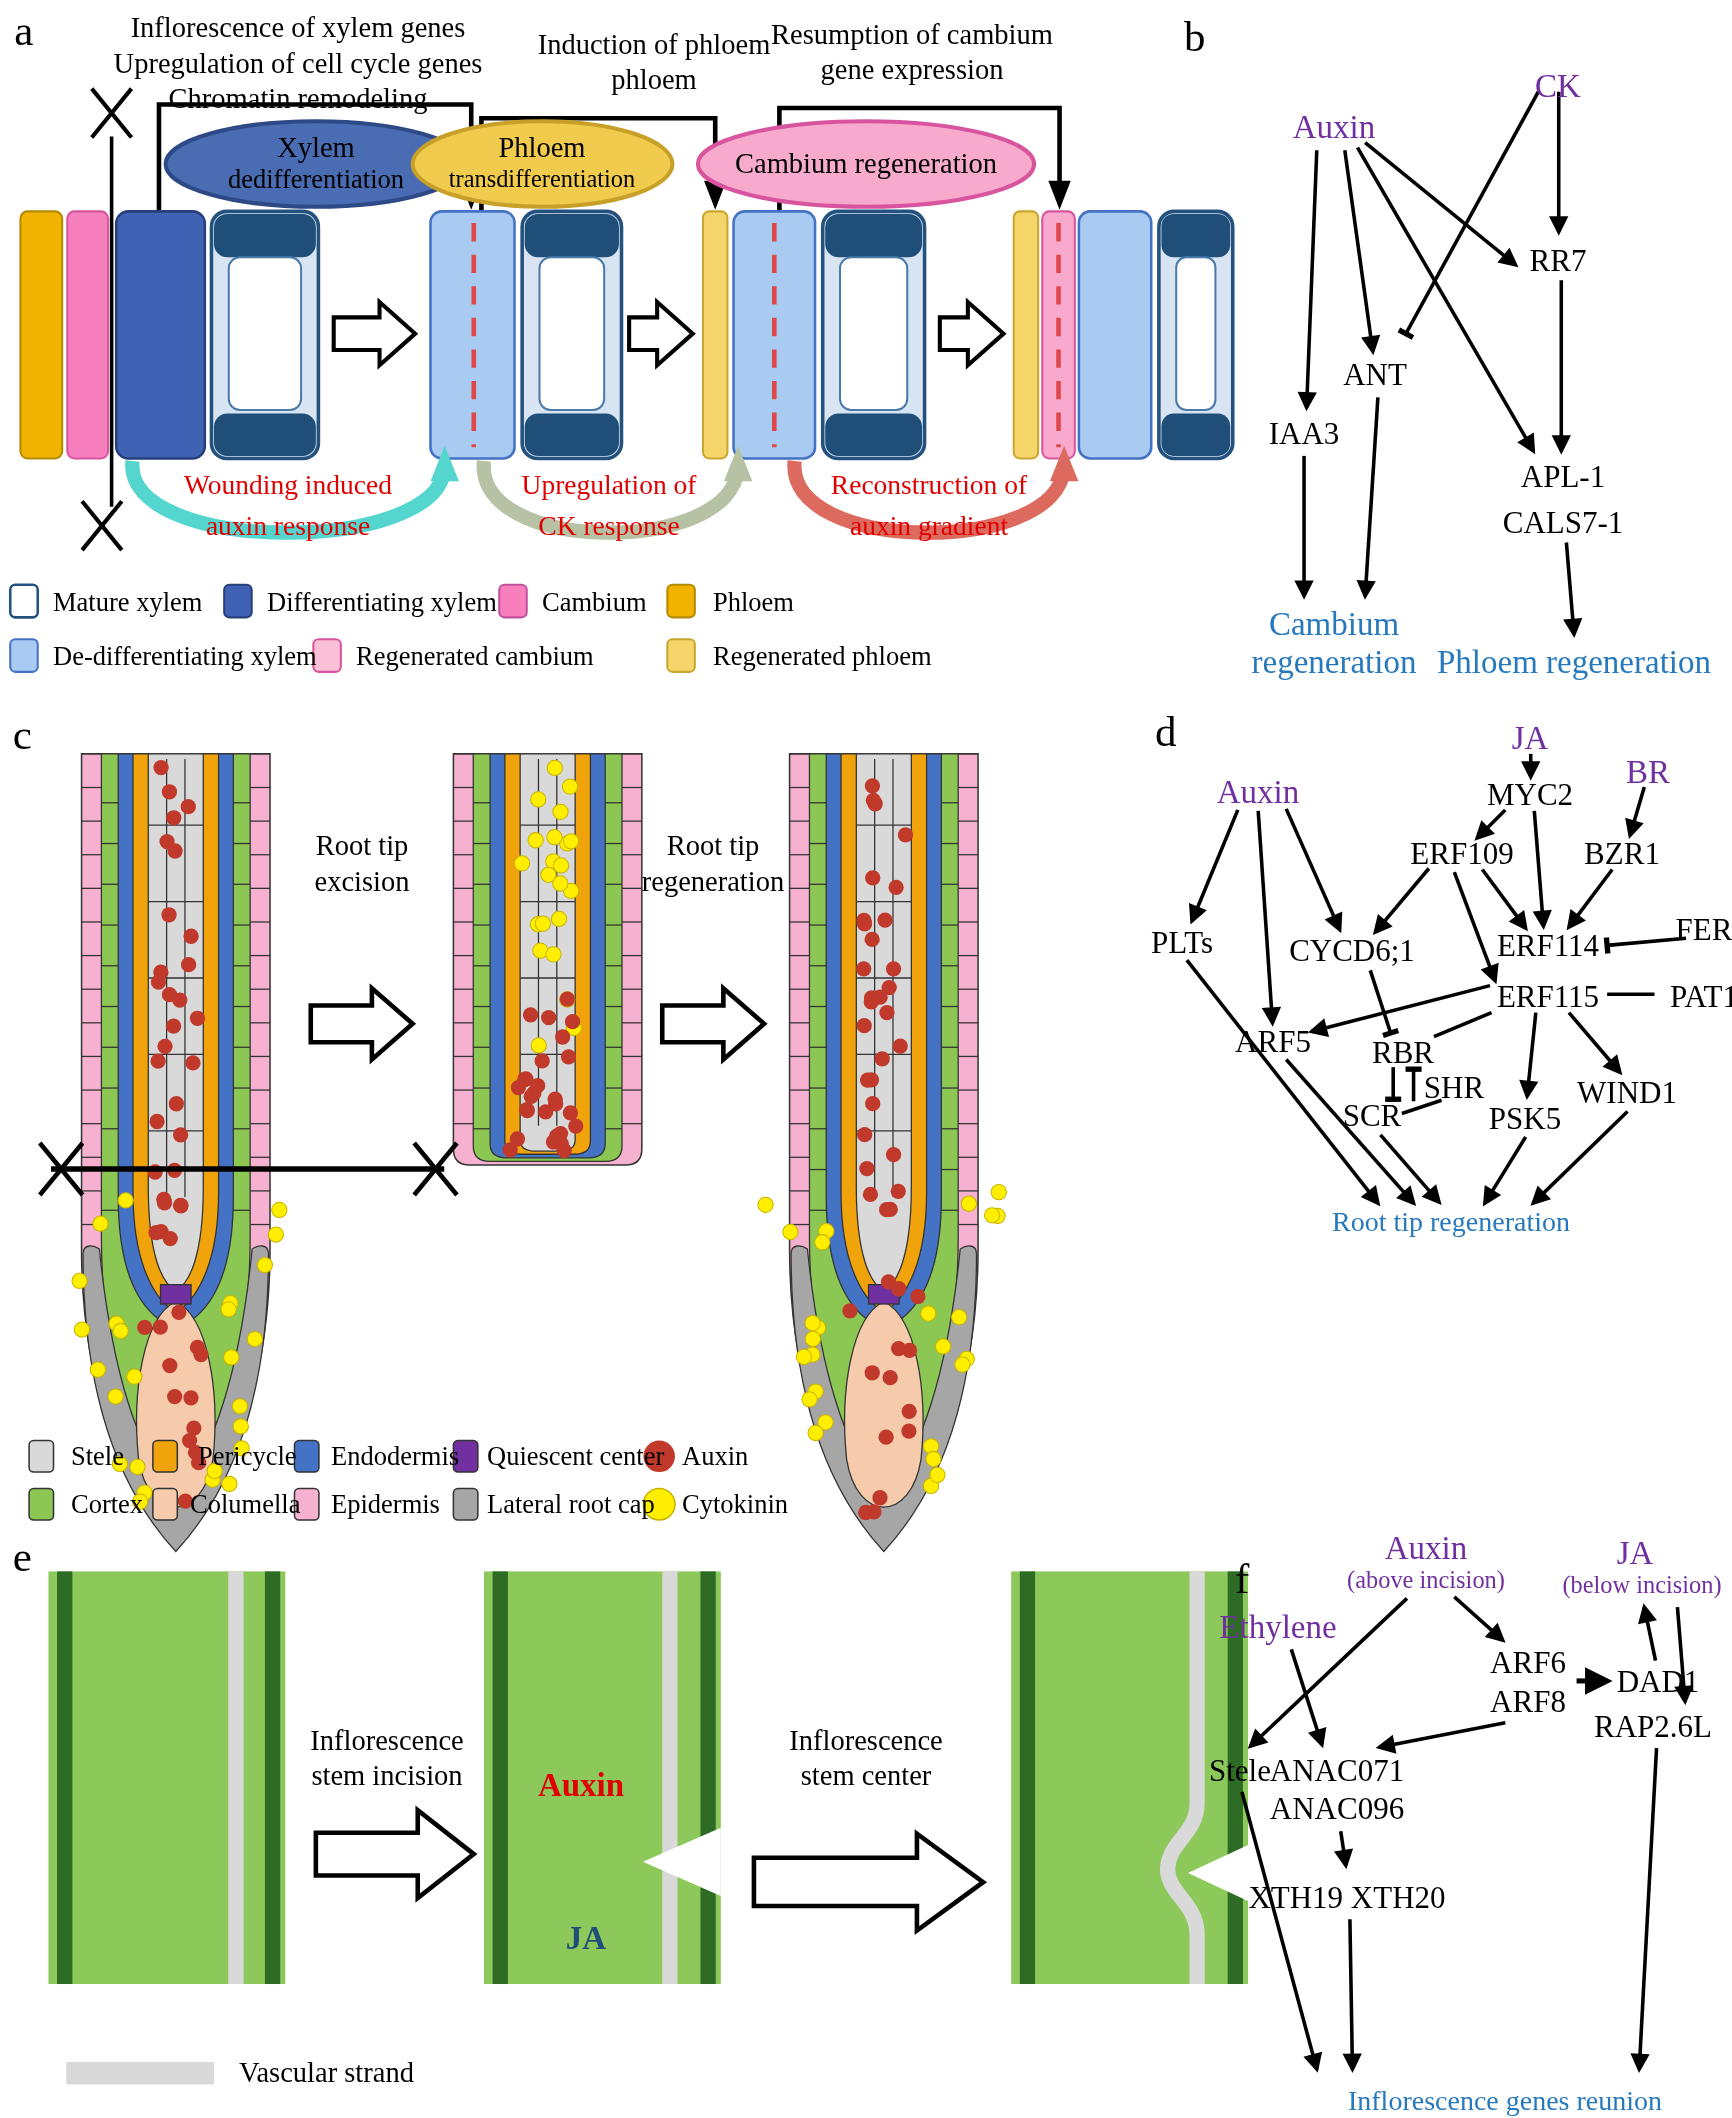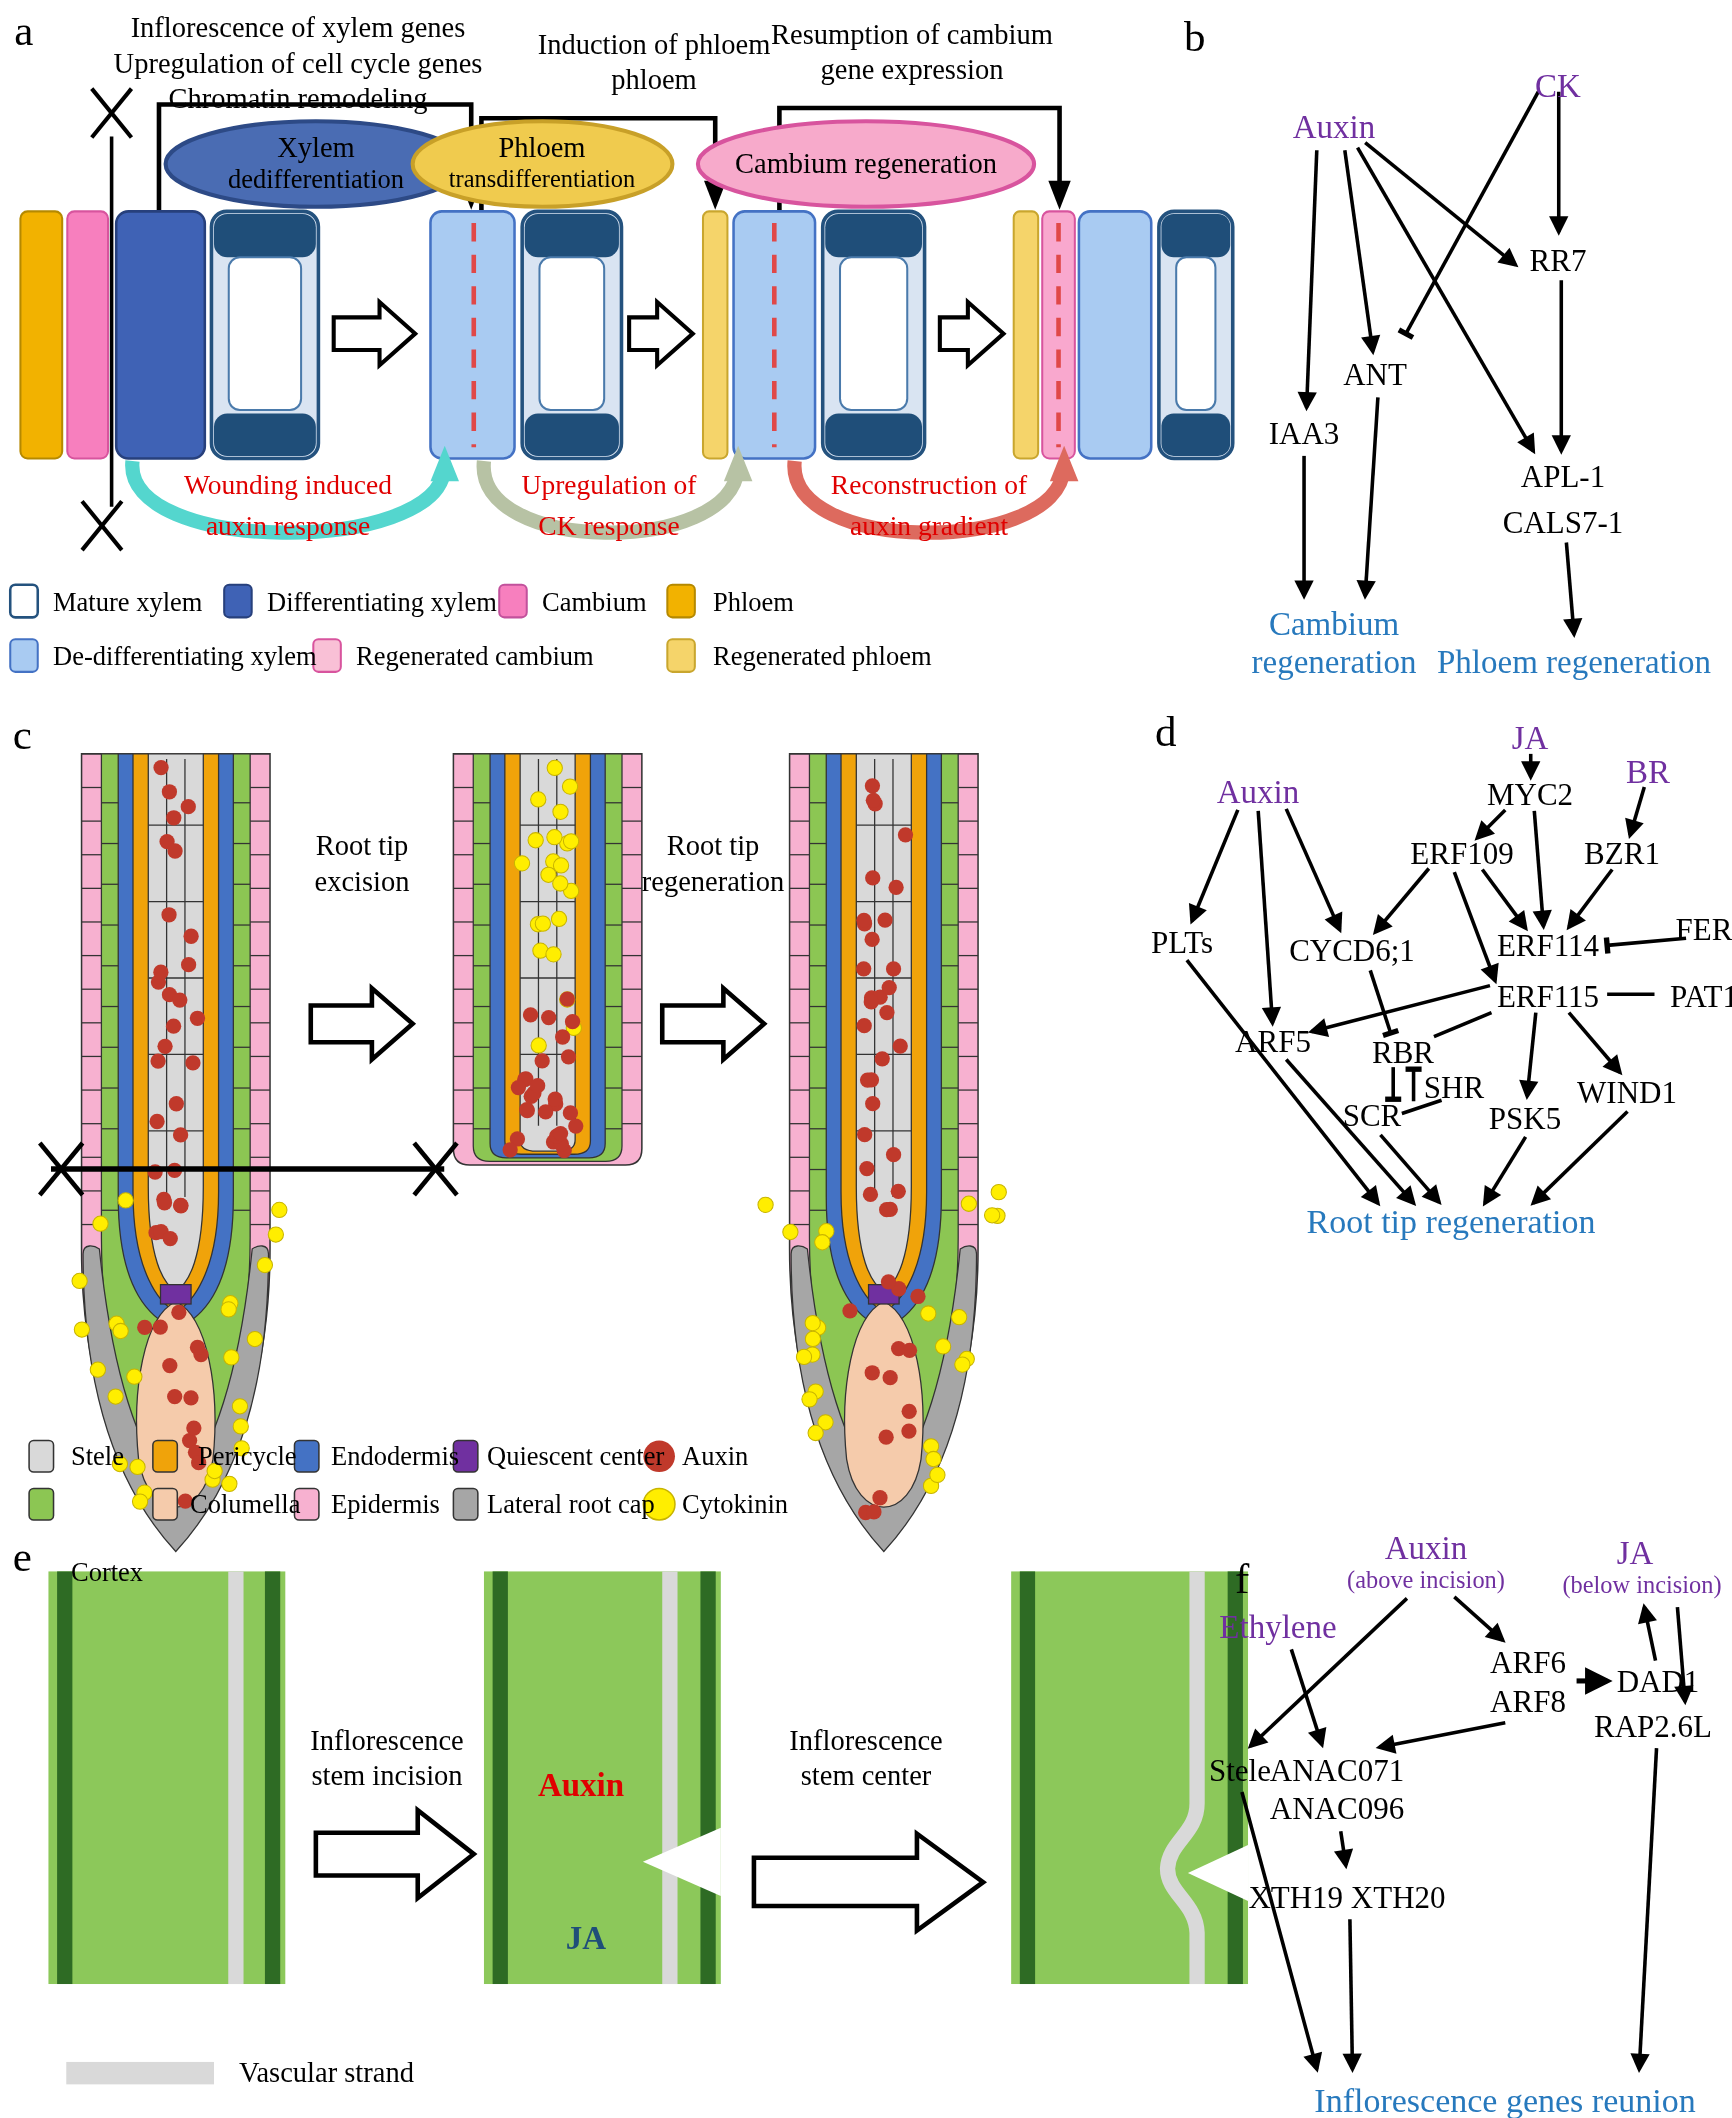--- a/index.html
+++ b/index.html
@@ -4,21 +4,21 @@
 <style>
   html,body{margin:0;padding:0;background:#fff;}
   #stage{position:relative;width:1733px;height:2119px;background:#ffffff;overflow:hidden;
          font-family:"Liberation Serif",serif;}
   #base{position:absolute;left:0;top:0;}
   .t{position:absolute;transform:translate(-50%,-50%);white-space:nowrap;
      font-family:"Liberation Serif",serif;color:#000;line-height:1;}
   .tl{position:absolute;transform:translate(0,-50%);white-space:nowrap;
 atum     font-family:"Liberation Serif",serif;color:#000;line-height:1;}
   .pl{position:absolute;font-size:43px;color:#000;font-family:"Liberation Serif",serif;line-height:1;}.s48{font-size:24.4px}.s52{font-size:26.5px}.s54{font-size:27.5px}
-  .s56{font-size:28.5px}.s60{font-size:31px}.s64{font-size:33px}.s66{font-size:34px}
+  .s56{font-size:28.5px}.s60{font-size:31px}.s64{font-size:33px}.s66{font-size:28px}
   .purple{color:#7030A0}.blue{color:#2779BD}.red{color:#E00000}.navy{color:#1F4E79}
   .bold{font-weight:bold}
 </style>
 </head>
 <body>
 
 <div id="stage">
 
 <svg id="base" width="1733" height="2119" viewBox="0 0 3402 4160">
   <defs>
@@ -665,21 +665,21 @@
 <div class="t s56" style="left:362px;top:846px">Root tip</div>
 <div class="t s56" style="left:362px;top:882px">excision</div>
 <div class="t s56" style="left:713px;top:846px">Root tip</div>
 <div class="t s56" style="left:713px;top:882px">regeneration</div>
 
 <div class="tl s52" style="left:71px;top:1456px">Stele</div>
 <div class="tl s52" style="left:198px;top:1456px">Pericycle</div>
 <div class="tl s52" style="left:331px;top:1456px">Endodermis</div>
 <div class="tl s52" style="left:487px;top:1456px">Quiescent center</div>
 <div class="tl s52" style="left:682px;top:1456px">Auxin</div>
-<div class="tl s52" style="left:71px;top:1572px">Cortex</div>
+<div class="tl s52" style="left:71px;top:1504px">Cortex</div>
 <div class="tl s52" style="left:190px;top:1504px">Columella</div>
 <div class="tl s52" style="left:331px;top:1504px">Epidermis</div>
 <div class="tl s52" style="left:487px;top:1504px">Lateral root cap</div>
 <div class="tl s52" style="left:682px;top:1504px">Cytokinin</div>
 
 <div class="t s64 purple" style="left:1530px;top:738px">JA</div>
 <div class="t s64 purple" style="left:1648px;top:772px">BR</div>
 <div class="t s64 purple" style="left:1258px;top:792px">Auxin</div>
 <div class="t s60" style="left:1530px;top:794px">MYC2</div>
 <div class="t s60" style="left:1462px;top:853px">ERF109</div>

